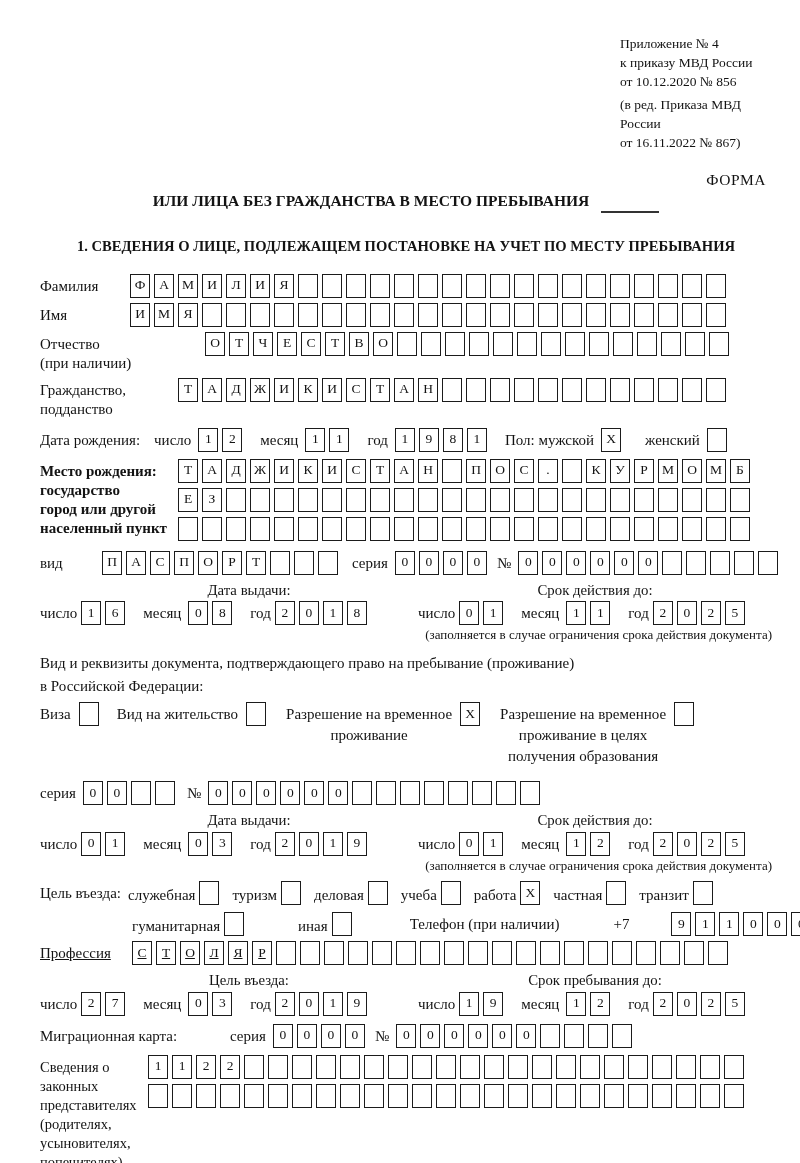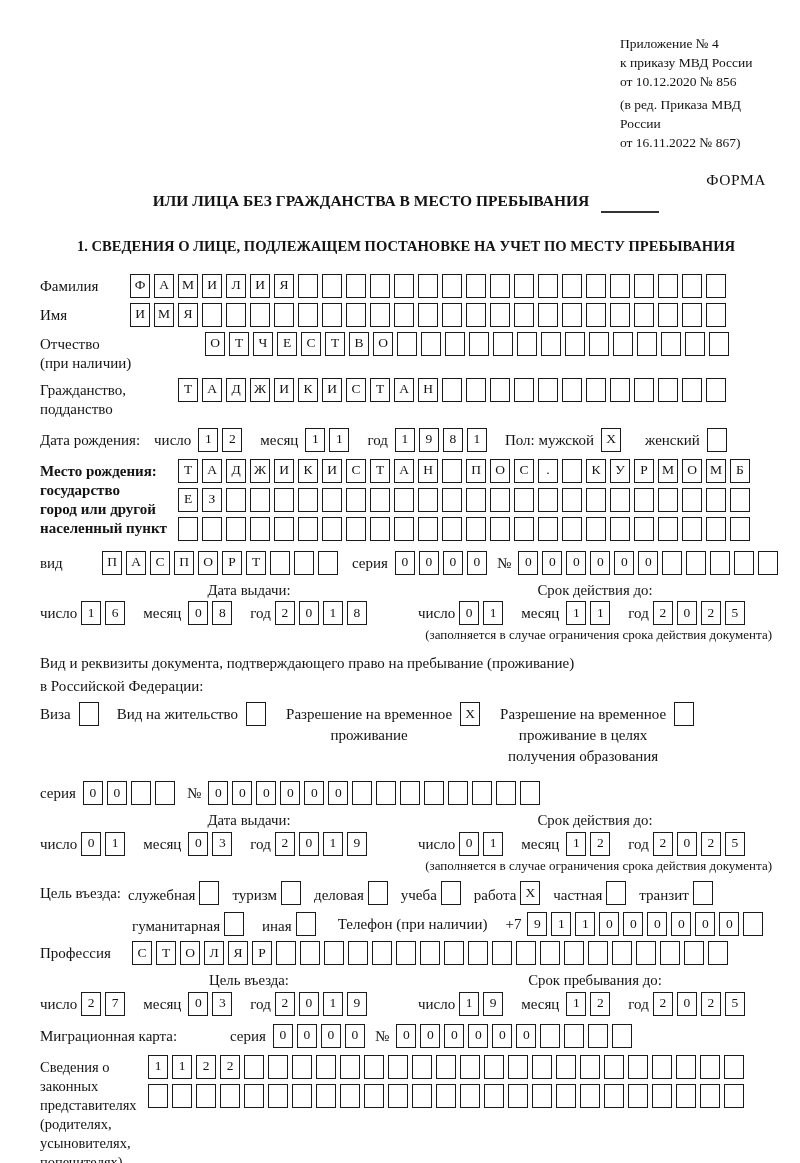--- a/index.html
+++ b/index.html
@@ -528,21 +528,21 @@
         </span>
     </span>
     <span class="p-item" style="margin-right:0;">
       <span class="ilbl">транзит</span>
       <span class="boxes">
           <span class="cbox"></span>
         </span>
     </span>
   </div>
 
-  <div class="purps" style="padding-left:92px;">
+  <div class="purps" style="padding-left:92px;gap:36px;">
     <span class="p-item" style="margin-right:14px;">
       <span class="ilbl">гуманитарная</span>
       <span class="boxes">
           <span class="cbox"></span>
         </span>
     </span>
     <span class="p-item" style="margin-right:18px;">
       <span class="ilbl">иная</span>
       <span class="boxes">
           <span class="cbox"></span>
@@ -557,21 +557,21 @@
         <span class="cbox">0</span>
         <span class="cbox">0</span>
         <span class="cbox">0</span>
         <span class="cbox">0</span>
         <span class="cbox">0</span>
         <span class="cbox">0</span>
         <span class="cbox"></span>
       </span>
   </div>
 
-  <div class="frow" style="">
+  <div class="frow" style="text-decoration:underline;">
     <div class="flabel" style="width:92px;">Профессия</div>
     <div class="boxes">
         <span class="cbox">С</span>
         <span class="cbox">Т</span>
         <span class="cbox">О</span>
         <span class="cbox">Л</span>
         <span class="cbox">Я</span>
         <span class="cbox">Р</span>
         <span class="cbox"></span>
         <span class="cbox"></span>

